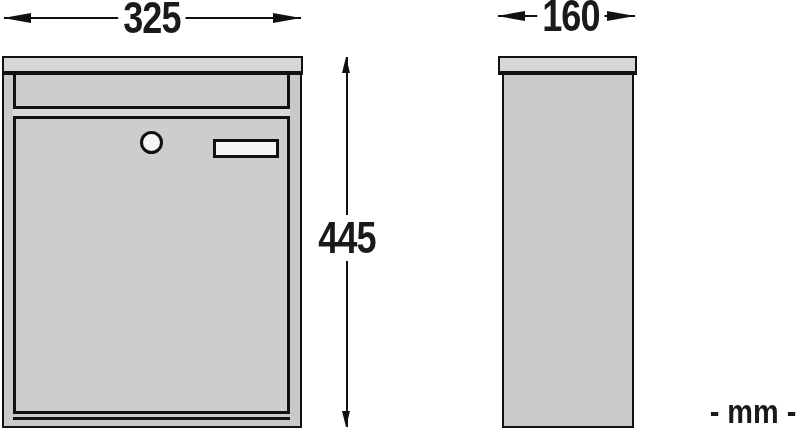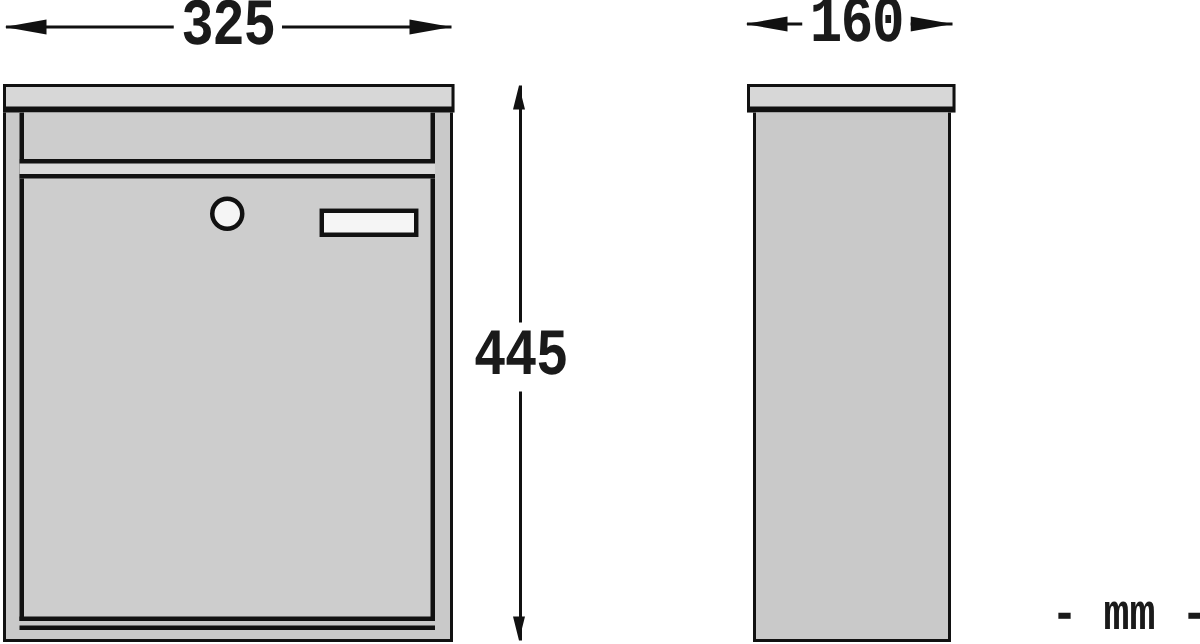--- a/index.html
+++ b/index.html
@@ -1,20 +1,20 @@
 <!DOCTYPE html>
 <html style="--background: #ffffff; --line: #111111; --text: #1a1a1a; --body-fill: #c9c9c9; --door-fill: #cdcdcd; --lid-fill: #d7d7d7; --flap-gap-fill: #d9d9d9; --lock-fill: #f5f5f5; --plate-fill: #f5f5f5;"><head>
 <meta charset="utf-8">
 <style>
   * { box-sizing: border-box; margin: 0; padding: 0; }
   html,body { background:#fff; }
   .stage{
     position:relative; width:800px; height:429px;
     background:var(--background,#fff);
-    font-family:Liberation Mono, monospace;
+    font-family:Liberation Sans, sans-serif;
     overflow:hidden;
   }
   
   .hline{ position:absolute; height:2.5px; background:var(--line,#111); }
   .vline{ position:absolute; width:2.5px;  background:var(--line,#111); }
   .arr{ position:absolute; width:0; height:0; }
   .arr-left { border-top:5px solid transparent; border-bottom:5px solid transparent; border-right:28px solid var(--line,#111); }
   .arr-right{ border-top:5px solid transparent; border-bottom:5px solid transparent; border-left:28px  solid var(--line,#111); }
   .arr-up   { border-left:4.5px solid transparent; border-right:4.5px solid transparent; border-bottom:16px solid var(--line,#111); }
   .arr-down { border-left:4.5px solid transparent; border-right:4.5px solid transparent; border-top:16px    solid var(--line,#111); }

